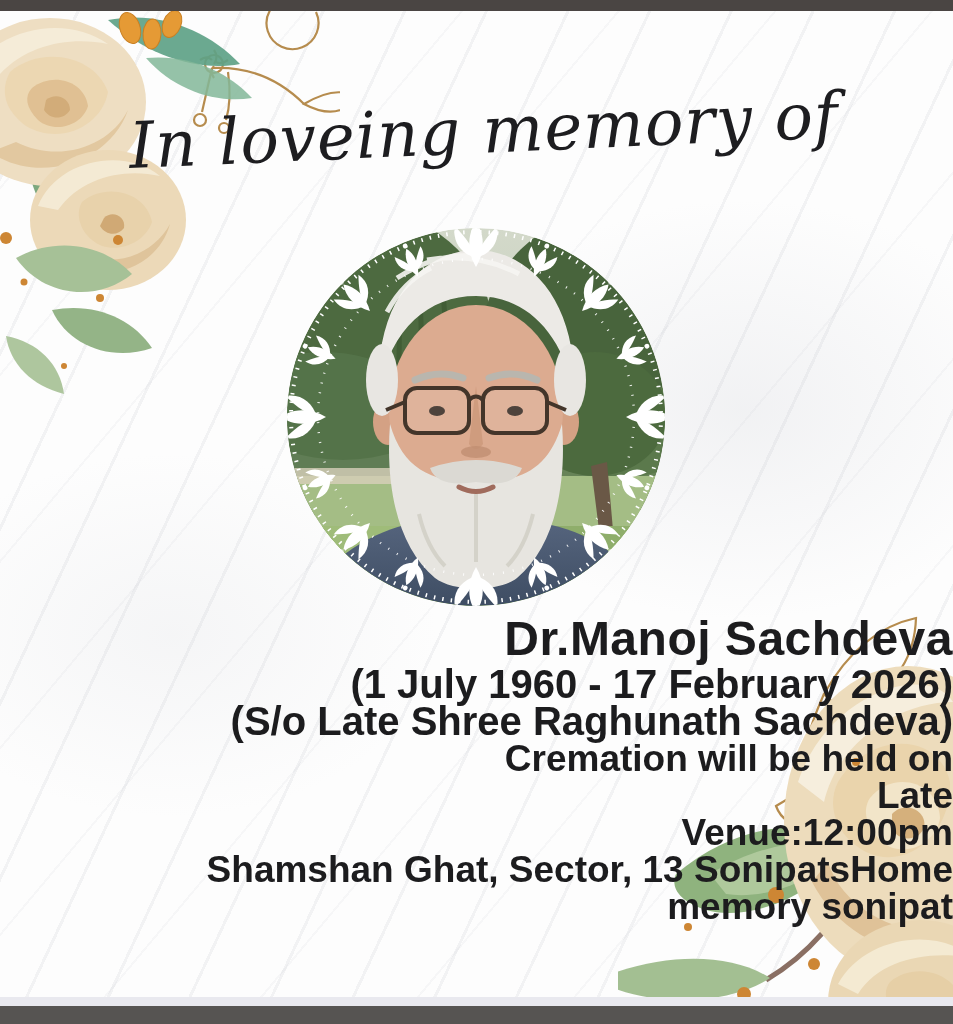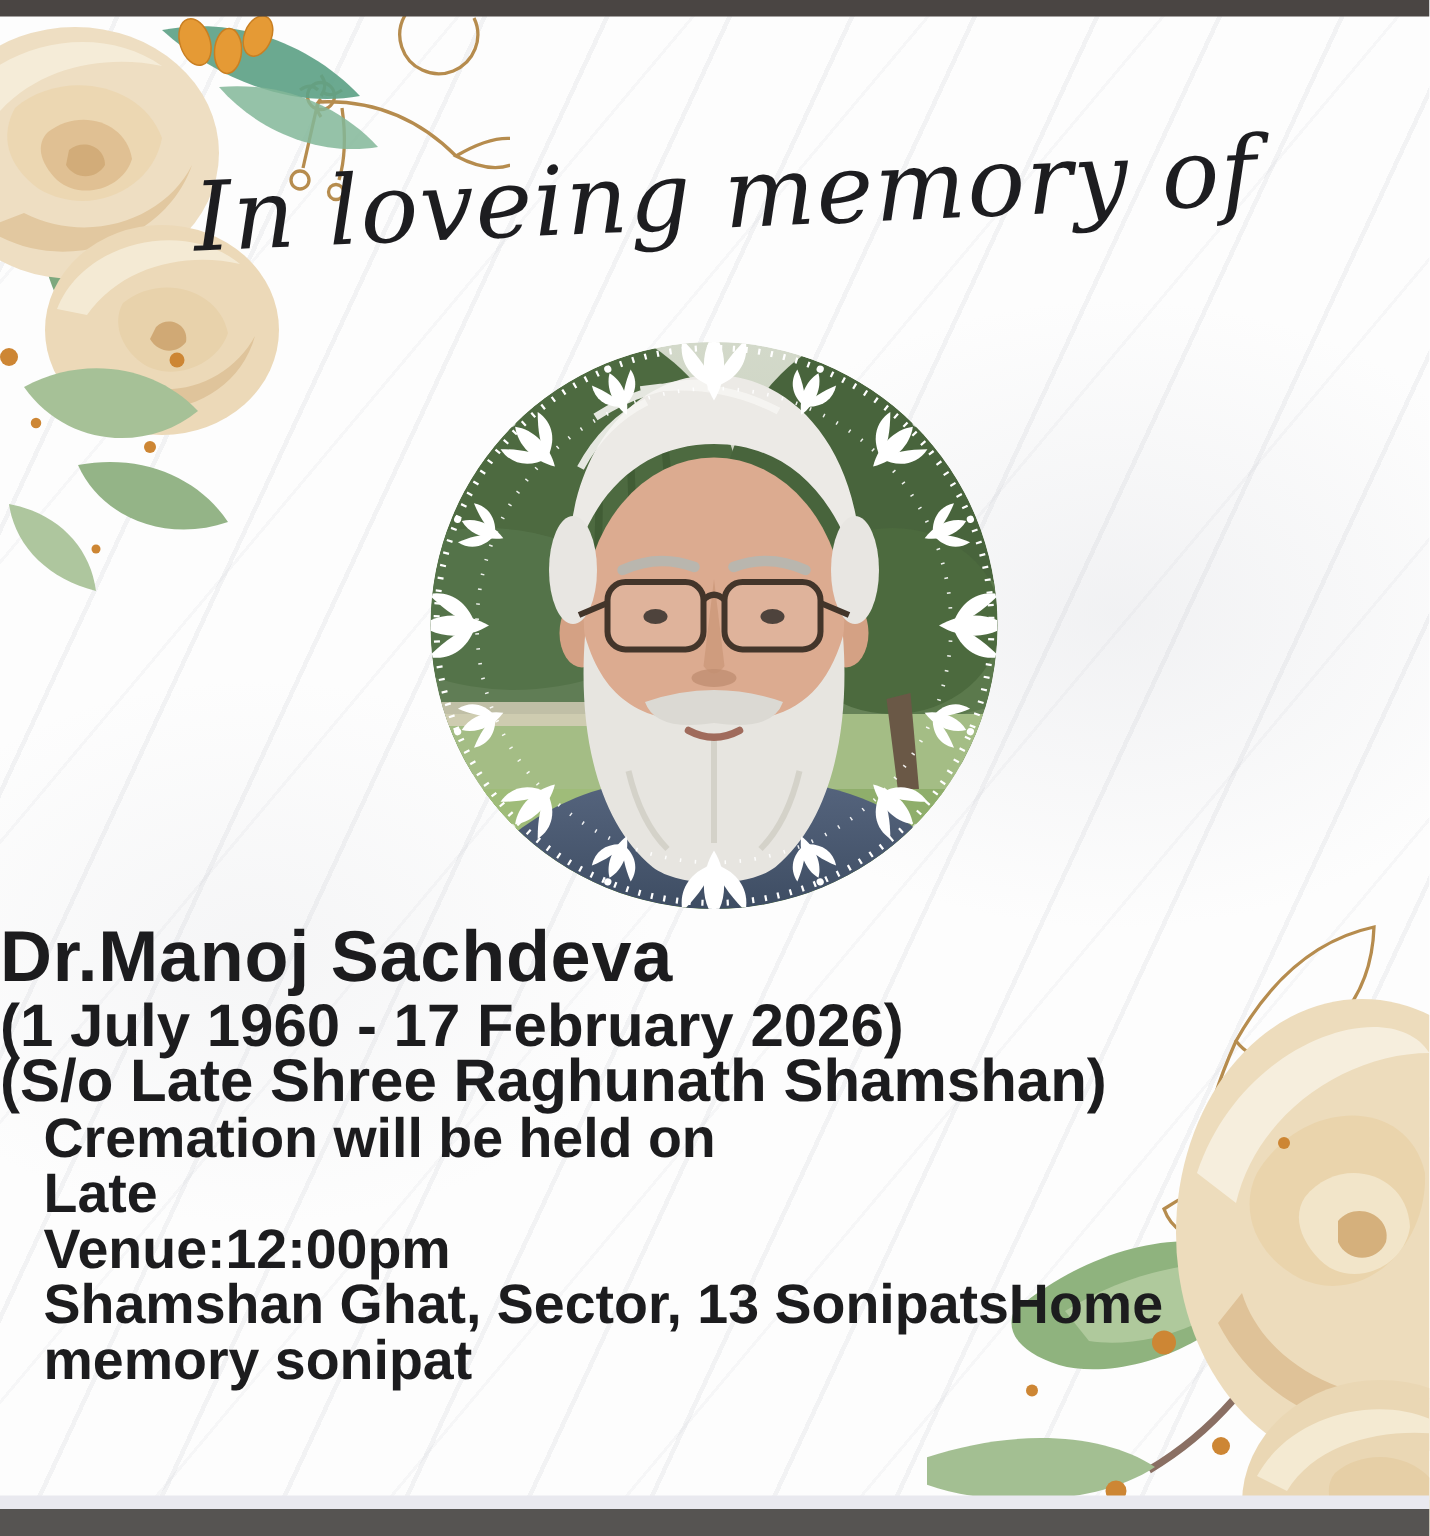--- a/index.html
+++ b/index.html
@@ -37,21 +37,21 @@
     white-space:nowrap;
   }
 
   .photo-wrap{
     position:absolute;left:287px;top:228px;width:378px;height:378px;z-index:12;
     border-radius:50%;overflow:hidden;
   }
 
   .text-col{
     position:absolute;left:0;top:612px;width:953px;z-index:20;
-    text-align:left;color:#1c1c1e;font-weight:700;
+    text-align:right;color:#1c1c1e;font-weight:700;
   }
   .name{font-size:48px;line-height:54px;letter-spacing:0.5px;}
   .line-lg{font-size:40px;line-height:37px;}
   .line-md{font-size:37px;line-height:37px;margin-left:29px;}
 </style>
 </head>
 <body>
 
 <div class="stage">
   <div class="marble"></div>
@@ -254,21 +254,21 @@
             <use href="#orn" transform="rotate(337.5) translate(0,-152)"></use>
           </g>
         </g>
       </g>
     </svg>
   </div>
 
   <div class="text-col">
     <div class="name">Dr.Manoj Sachdeva</div>
     <div class="line-lg">(1 July 1960 - 17 February 2026)</div>
-    <div class="line-lg">(S/o Late Shree Raghunath Shamshan)</div>
+    <div class="line-lg">(S/o Late Shree Raghunath Sachdeva)</div>
     <div class="line-md">Cremation will be held on</div>
     <div class="line-md">Late</div>
     <div class="line-md">Venue:12:00pm</div>
     <div class="line-md">Shamshan Ghat, Sector, 13 SonipatsHome</div>
     <div class="line-md">memory sonipat</div>
   </div>
 
   <div class="top-bar"></div>
   <div class="bottom-strip"></div>
   <div class="bottom-bar"></div>

